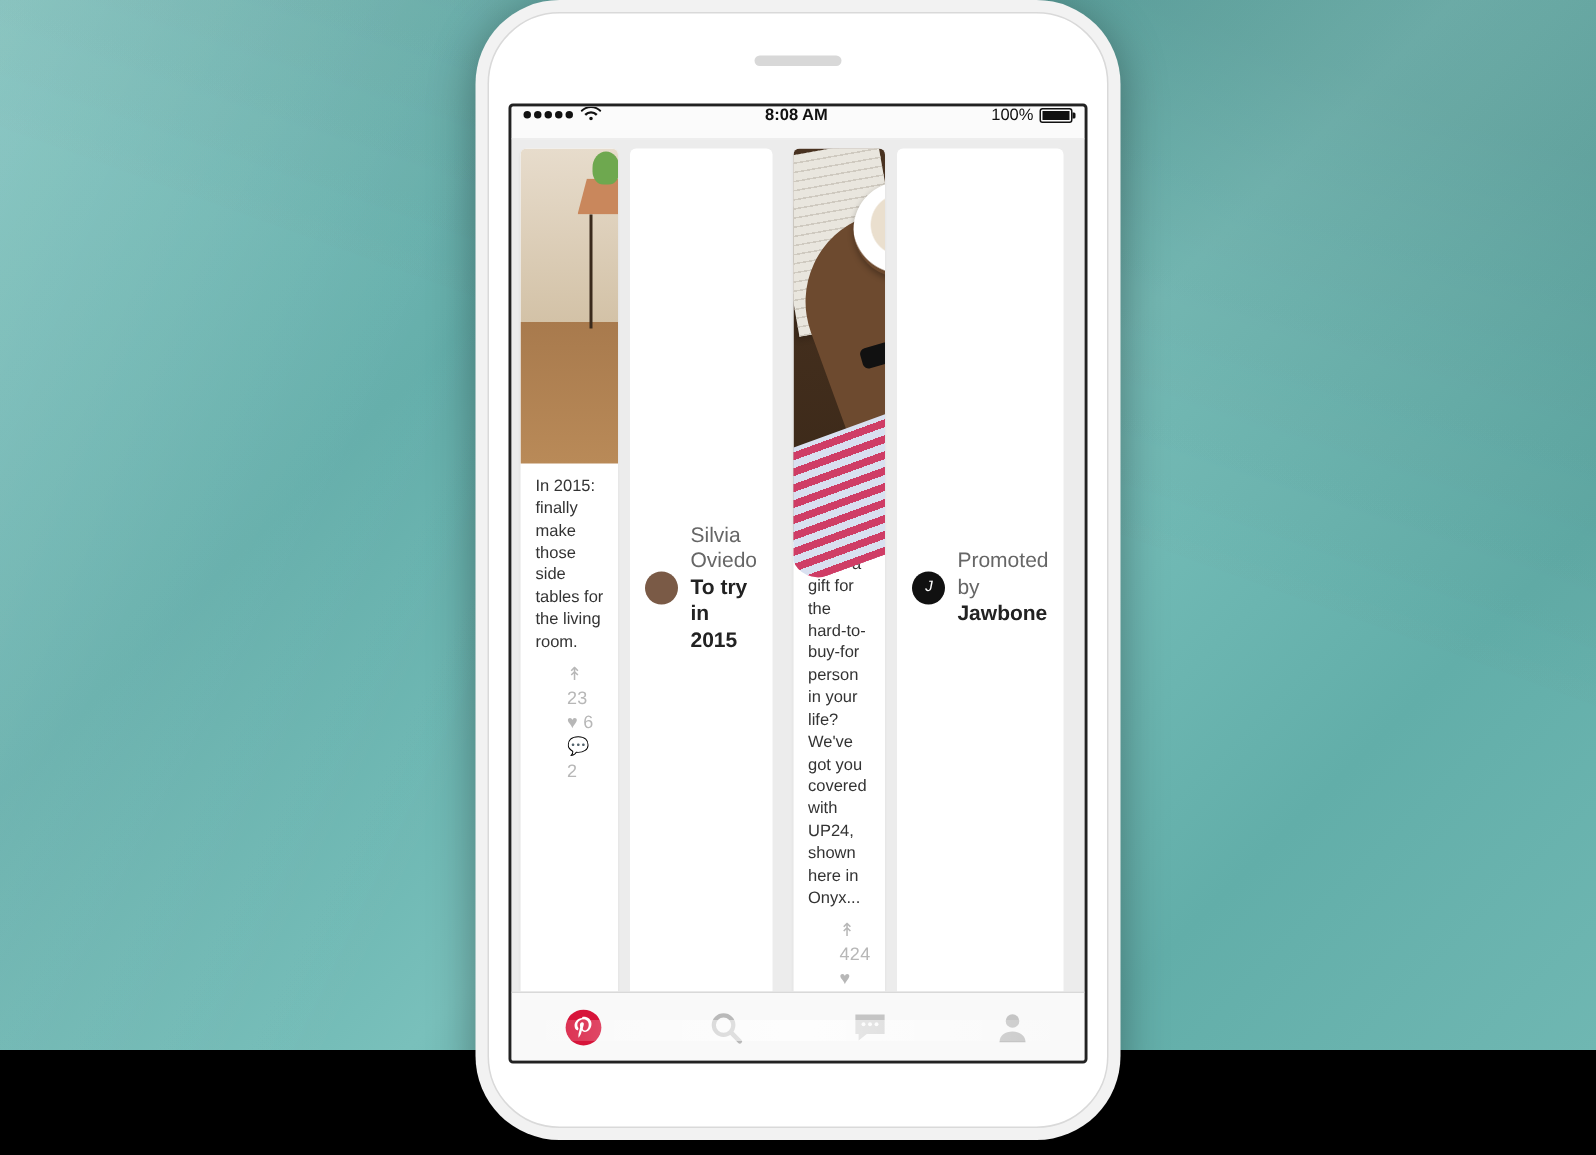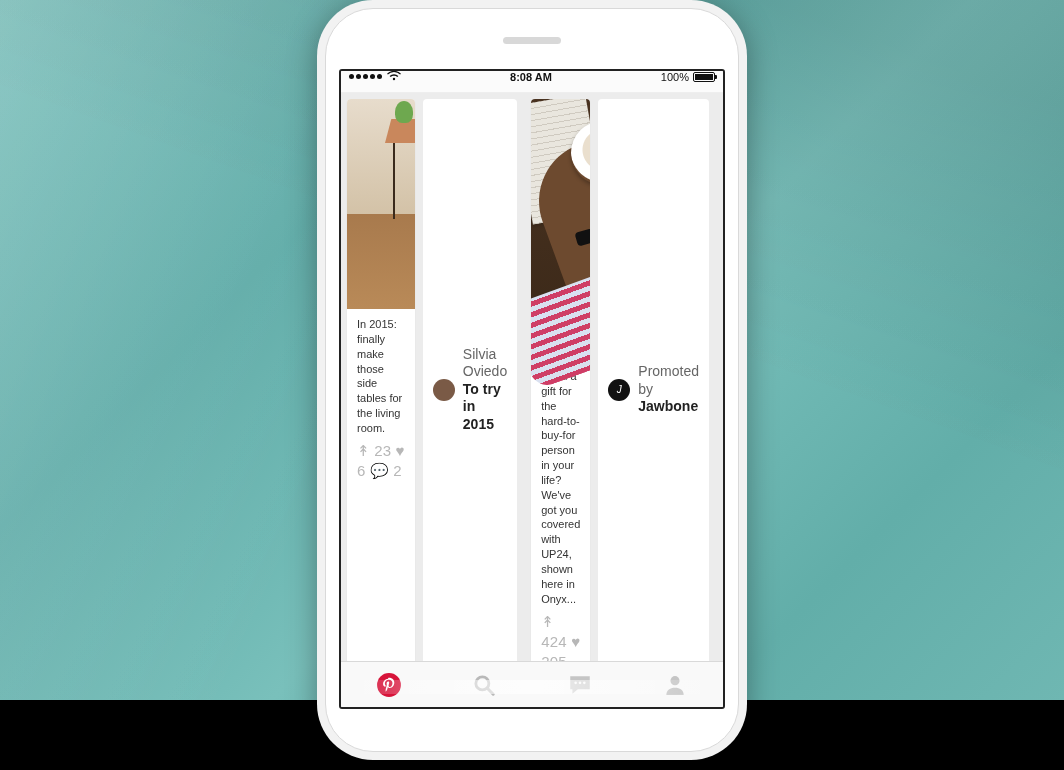--- a/index.html
+++ b/index.html
@@ -61,21 +61,21 @@
   
   .feed {
     position:absolute; top:22px; left:0; right:0; bottom:46px;
     background:#ececec; padding:6px; overflow:hidden;
   }
   .masonry { display:flex; gap:6px; }
   .col { flex:1; display:flex; flex-direction:row; gap:8px; }
   .card { background:#fff; border-radius:4px; overflow:hidden; box-shadow:0 1px 2px rgba(0,0,0,0.06); }
   .card .img { width:100%; position:relative; }
   .card .meta { padding:8px 10px; font-size:11px; color:#333; line-height:1.35; }
-  .stats { color:#b7b7b7; font-size:15px; margin-top:5px; letter-spacing:0.2px; }
+  .stats { color:#b7b7b7; font-size:12px; margin-top:5px; letter-spacing:0.2px;margin-left:21px; }
   .attribution { background:#fff; border-radius:4px; padding:8px 10px; display:flex; align-items:center; gap:8px; }
   .avatar { width:22px; height:22px; border-radius:50%; background:#7a5a46; flex:none; }
   .avatar.dark { background:#111; display:flex; align-items:center; justify-content:center; color:#fff; font-size:10px; font-style:italic;}
   .attr-text { font-size:14px; color:#666; line-height:1.25; }
   .attr-text b { color:#222; font-weight:600;margin-top:44px; }
 
   
   .img-shelf { height:210px;
     background:
       linear-gradient(180deg,#e7dccc 0%,#d3c2a7 55%,#a87a4d 55%,#b98a58 100%);

